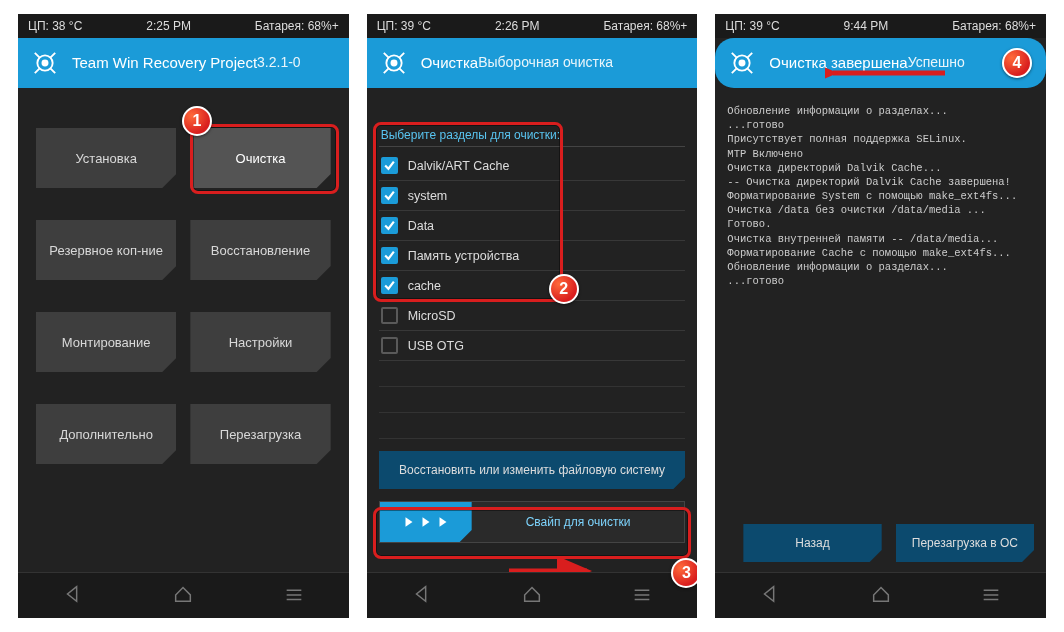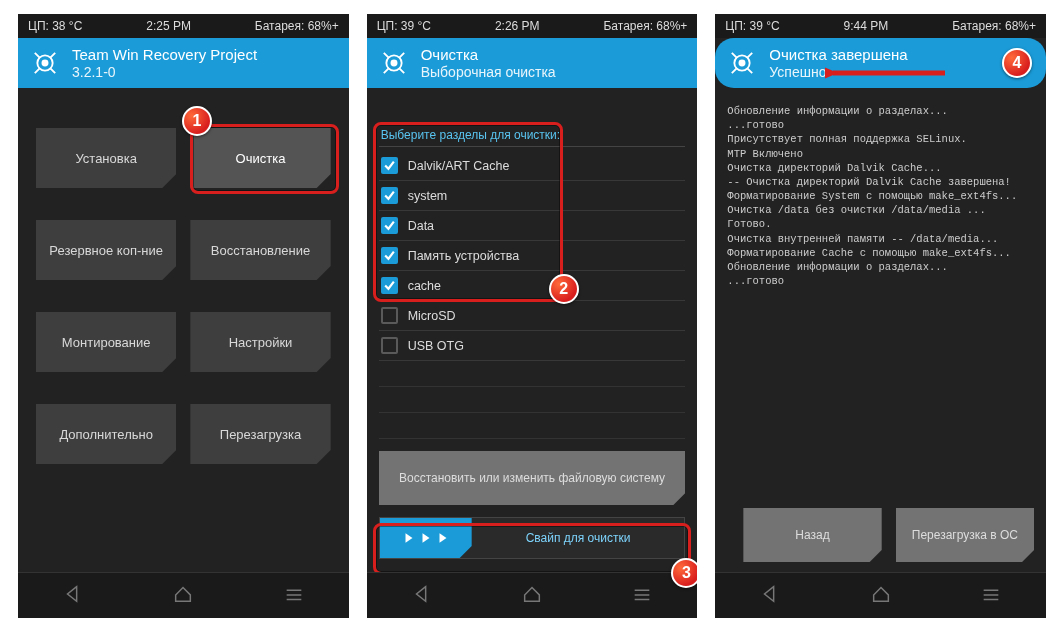--- a/index.html
+++ b/index.html
@@ -38,21 +38,21 @@
     align-items: center;
     padding: 8px 10px;
     gap: 10px;
     height: 50px;
   }
   .appbar .logo {
     width: 34px; height: 34px;
     display: flex; align-items: center; justify-content: center;
   }
   .appbar .logo svg { width: 34px; height: 34px; }
-  .appbar .titles { display: flex; flex-direction: column; line-height: 1.15; }
+  .appbar .titles { display: flex; flex-direction: row; line-height: 1.15; }
   .appbar .title { font-size: 15px; }
   .appbar .sub { font-size: 14px; opacity: .9; }
 
   .content { flex: 1; position: relative; background: #222; padding: 14px 12px 6px; overflow: hidden; }
 
   
   .grid {
     display: grid;
     grid-template-columns: 1fr 1fr;
     gap: 32px 14px;
@@ -96,25 +96,25 @@
     display: inline-flex; align-items: center; justify-content: center;
     border-radius: 2px;
   }
   .chk.on { background: #1b9bd8; }
   .chk.on svg { width: 13px; height: 13px; }
   .chk.off { border: 2px solid #5a5a5a; background: transparent; }
 
   .filler { border-bottom: 1px solid #333; height: 26px; }
 
   .btn-flat {
-    background: #737373;
+    background: #0c4a6e;
     color: #ddd;
     font-size: 12px;
     text-align: center;
-    height: 54px;
+    height: 38px;
     display: flex; align-items: center; justify-content: center;
     margin-top: 12px;
     clip-path: polygon(0 0, 100% 0, 100% calc(100% - 12px), calc(100% - 12px) 100%, 0 100%);
   }
 
   .swipe {
     margin-top: 12px;
     display: flex;
     align-items: center;
     height: 42px;

